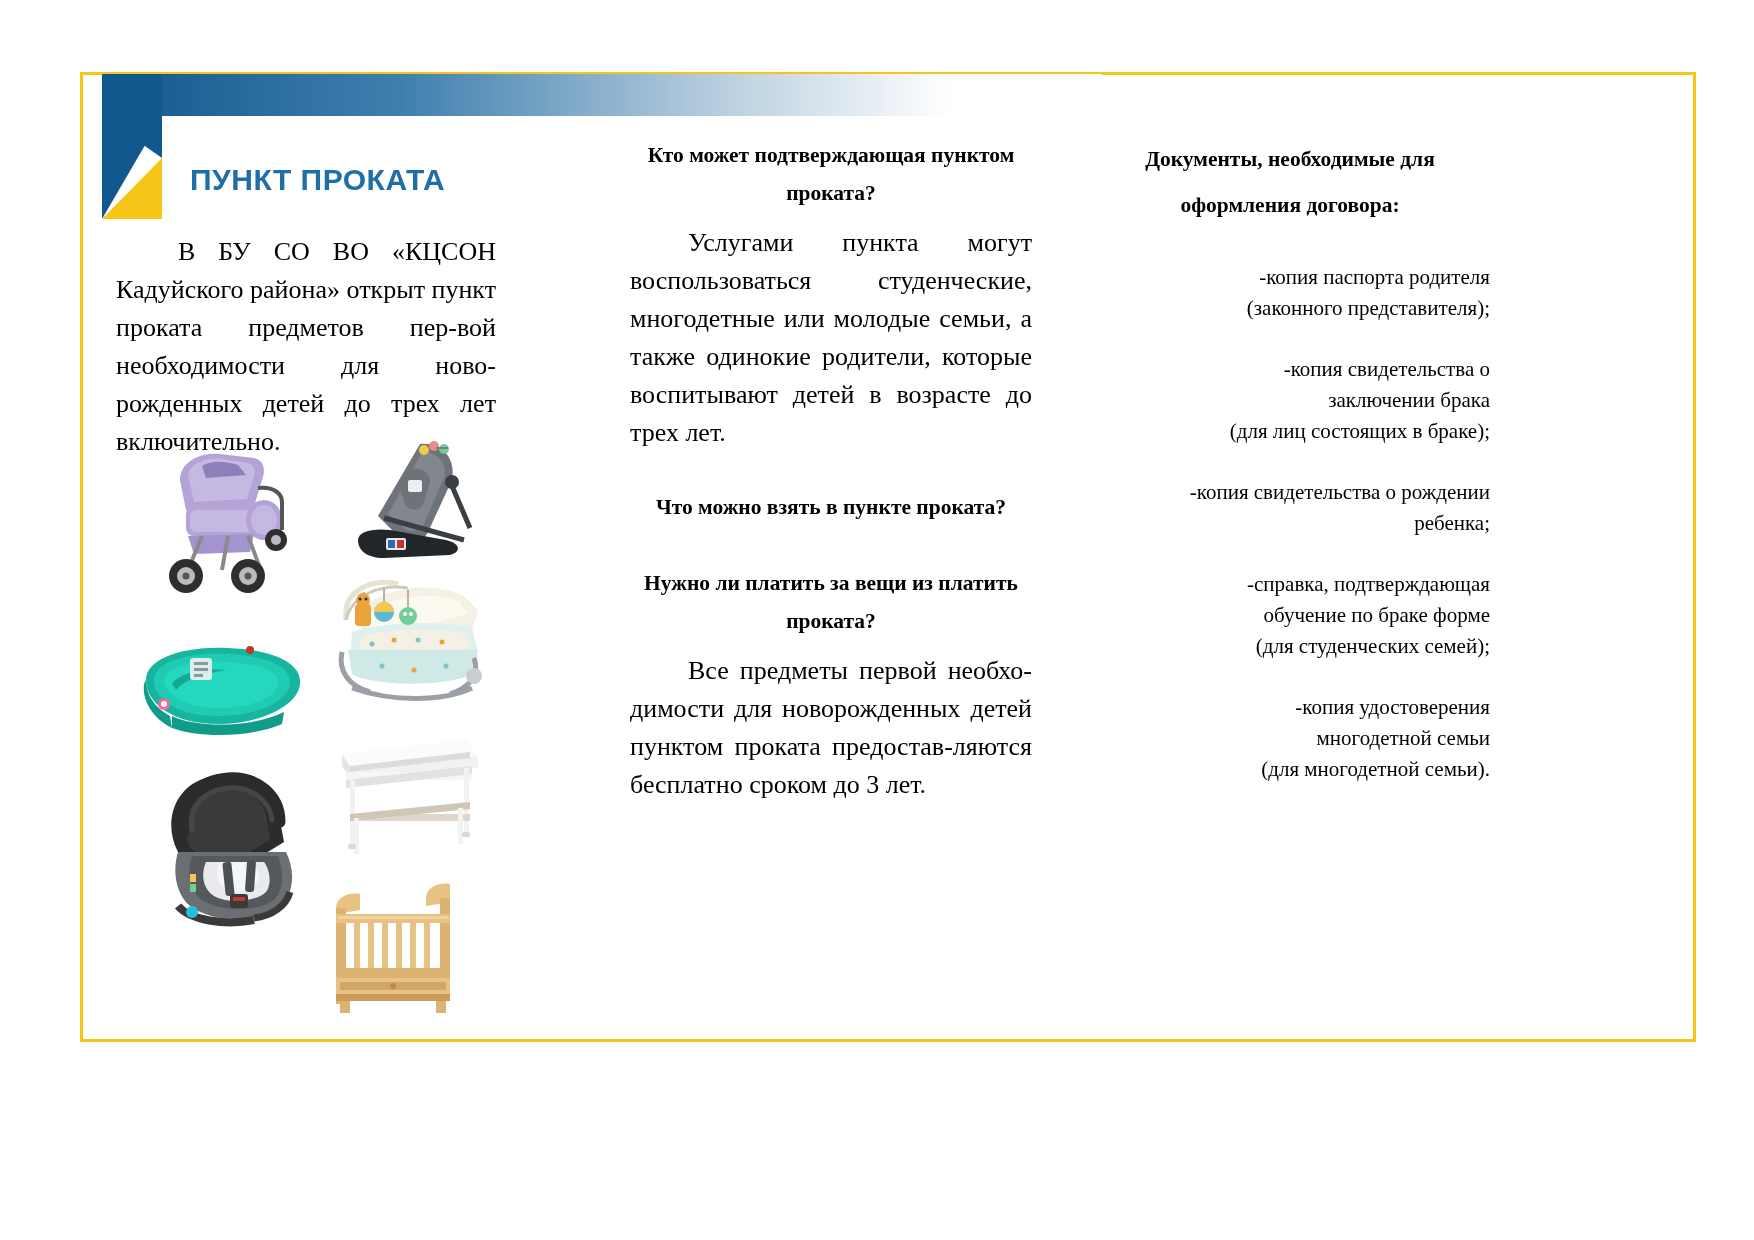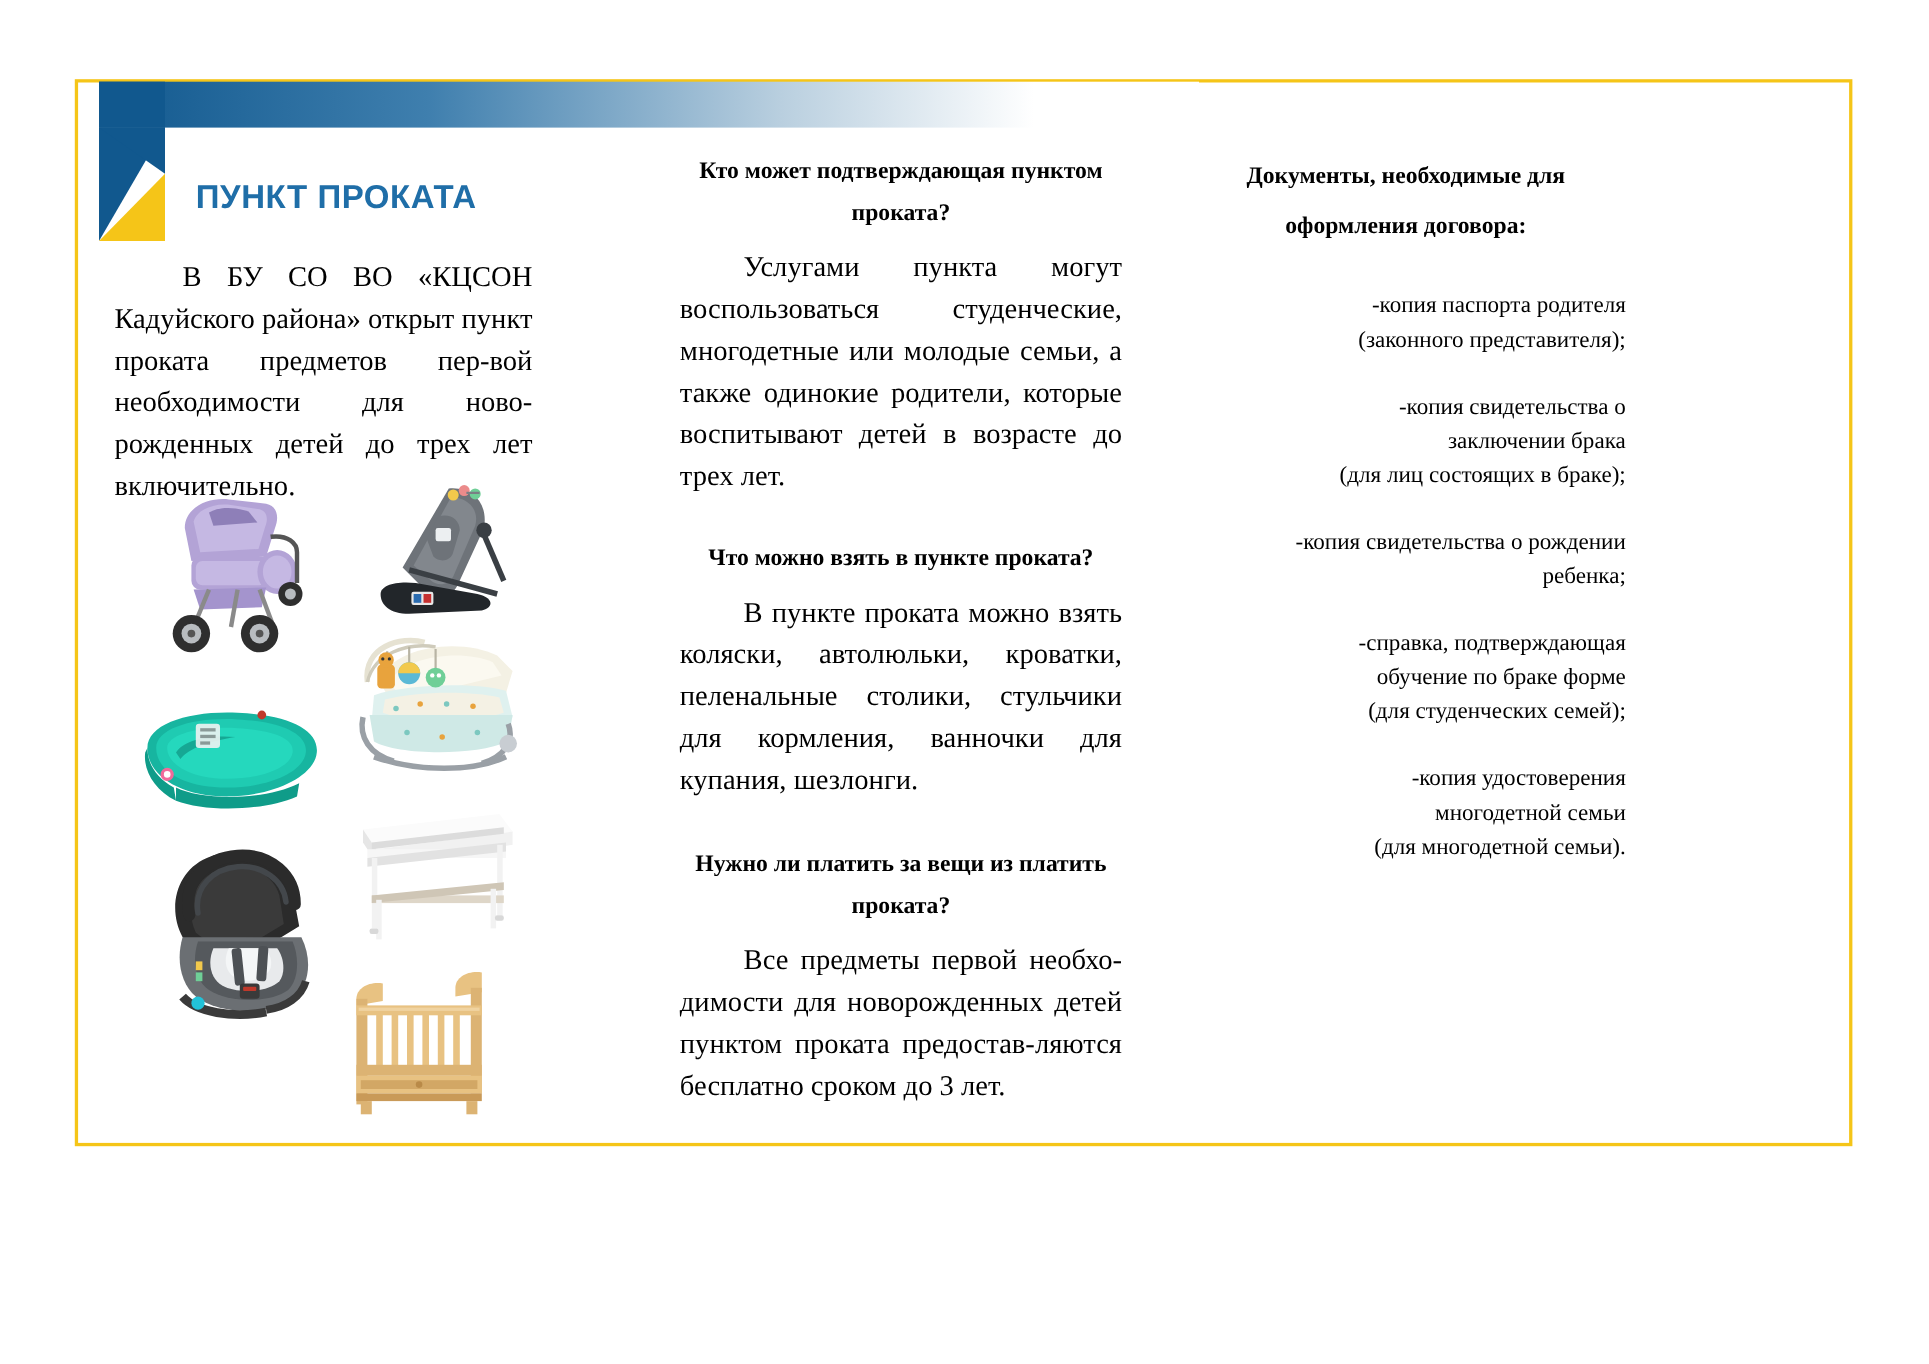--- a/index.html
+++ b/index.html
@@ -11,21 +11,21 @@
     width: 1754px;
     height: 1240px;
     font-family: "Liberation Serif", "DejaVu Serif", serif;
     color: #000000;
     overflow: hidden;
   }
 
   
   .page {
     position: absolute;
-    left: 0; top: 0;
+    left: 12px; top: 0;
     width: 1614px;
     height: 1240px;
   }
   .frame {
     position: absolute;
     left: 68px;
     top: 72px;
     width: 1616px;
     height: 970px;
     border: 3px solid #f5c518;
@@ -344,21 +344,20 @@
 
     <div class="qa-block">
       <p class="qa-heading">Кто может подтверждающая пунктом проката?</p>
       <p class="body-text">Услугами пункта могут воспользоваться студенческие, многодетные или молодые семьи, а также одинокие родители, которые воспитывают детей в возрасте до трех лет.</p>
     </div>
 
     <div class="gap-a"></div>
 
     <div class="qa-block">
       <p class="qa-heading">Что можно взять в пункте проката?</p>
-      <p class="body-text">В пункте проката можно взять коляски, автолюльки, кроватки, пеленальные столики, стульчики для кормления, ванночки для купания, шезлонги.</p>
     </div>
 
     <div class="gap-b"></div>
 
     <div class="qa-block">
       <p class="qa-heading">Нужно ли платить за вещи из платить проката?</p>
       <p class="body-text">Все предметы первой необхо-димости для новорожденных детей пунктом проката предостав-ляются бесплатно сроком до 3 лет.</p>
     </div>
 
   </div>

